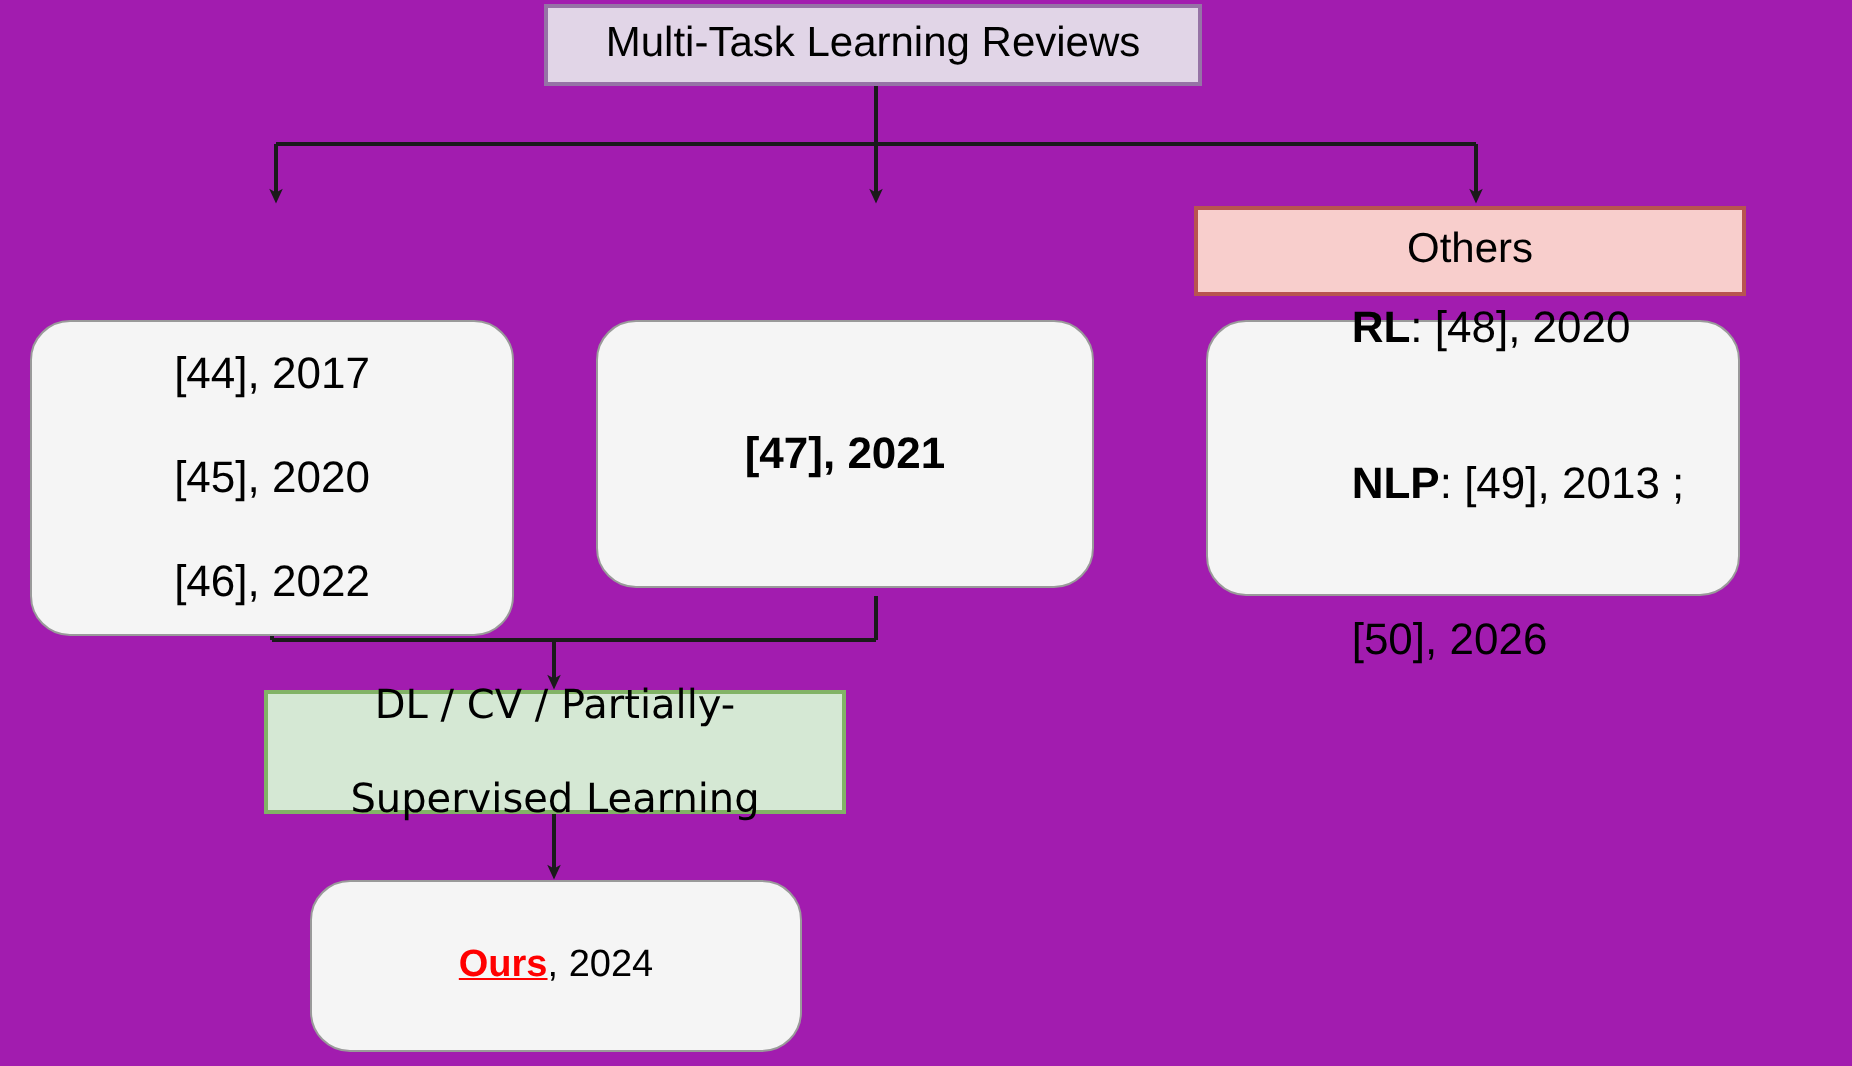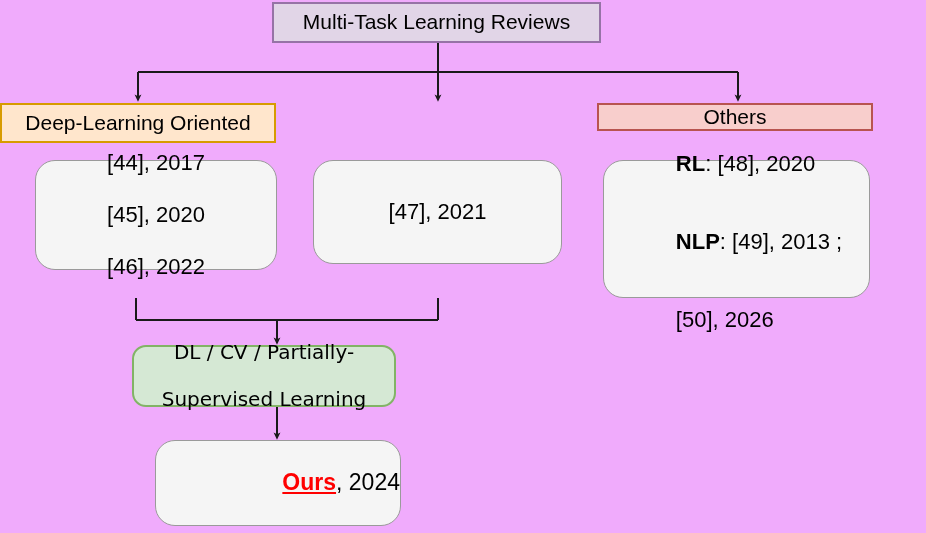--- a/index.html
+++ b/index.html
@@ -8,21 +8,21 @@
     background: #ffffff;
   }
   body {
     font-family: "Liberation Sans", sans-serif;
     -webkit-font-smoothing: antialiased;
   }
   #canvas {
     position: relative;
     width: 926px;
     height: 533px;
-    background: #f0abfc;
+    background: #a21caf;
     overflow: hidden;
   }
   svg.edges {
     position: absolute;
     left: 0;
     top: 0;
     width: 926px;
     height: 533px;
     pointer-events: none;
   }
@@ -63,69 +63,68 @@
     top: 103px;
     width: 298px;
     height: 40px;
     background: #dae8fc;
     border-color: #6c8ebf;
   }
   #node-cat-others {
     left: 597px;
     top: 103px;
     width: 276px;
-    height: 28px;
+    height: 45px;
     background: #f8cecc;
     border-color: #b85450;
   }
   #node-merge {
     left: 132px;
     top: 345px;
-    width: 264px;
+    width: 291px;
     height: 62px;
     background: #d5e8d4;
     border-color: #82b366;
     font-size: 20px;
     font-family: "DejaVu Sans", sans-serif;
-    border-radius: 14px;
   }
   
   .card {
     background: #f5f5f5;
     border: 1.6px solid #9a9a9a;
     border-radius: 20px;
     font-size: 22px;
   }
   #node-refs-dl {
-    left: 35px;
+    left: 15px;
     top: 160px;
     width: 242px;
-    height: 110px;
+    height: 158px;
     align-items: center;
   }
   #node-refs-cv {
-    left: 313px;
+    left: 298px;
     top: 160px;
     width: 249px;
-    height: 104px;
+    height: 134px;
+    font-weight: bold;
   }
   #node-refs-others {
     left: 603px;
     top: 160px;
     width: 267px;
     height: 138px;
     padding-left: 45px;
   }
   #node-ours {
     left: 155px;
     top: 440px;
     width: 246px;
     height: 86px;
-    font-size: 23px;
-    justify-content: flex-end;
+    font-size: 19px;
   }
   .lines {
     display: block;
     text-align: left;
     white-space: pre-line;
   }
   .lines.centered { text-align: center; }
   .line { display: block; }
   .lbl-bold { font-weight: bold; }
   .ours-word {
@@ -159,23 +158,20 @@
     <path d="M136,320 L438,320" fill="none" stroke="#1a1a1a" stroke-width="2"></path>
     <path d="M277,320 L277,341" fill="none" stroke="#1a1a1a" stroke-width="2" marker-end="url(#arrowhead)"></path>
 
     <path d="M277,407 L277,436" fill="none" stroke="#1a1a1a" stroke-width="2" marker-end="url(#arrowhead)"></path>
   </svg>
 
   <div class="node flat" id="node-title">
     <span>Multi-Task Learning Reviews</span>
   </div>
 
-  <div class="node flat" id="node-cat-dl">
-    <span>Deep-Learning Oriented</span>
-  </div>
   <div class="node flat" id="node-cat-others">
     <span>Others</span>
   </div>
 
   <div class="node card" id="node-refs-dl">
     <span class="lines">
       <span class="line">[44], 2017</span>
       <span class="line">[45], 2020</span>
       <span class="line">[46], 2022</span>
     </span>

